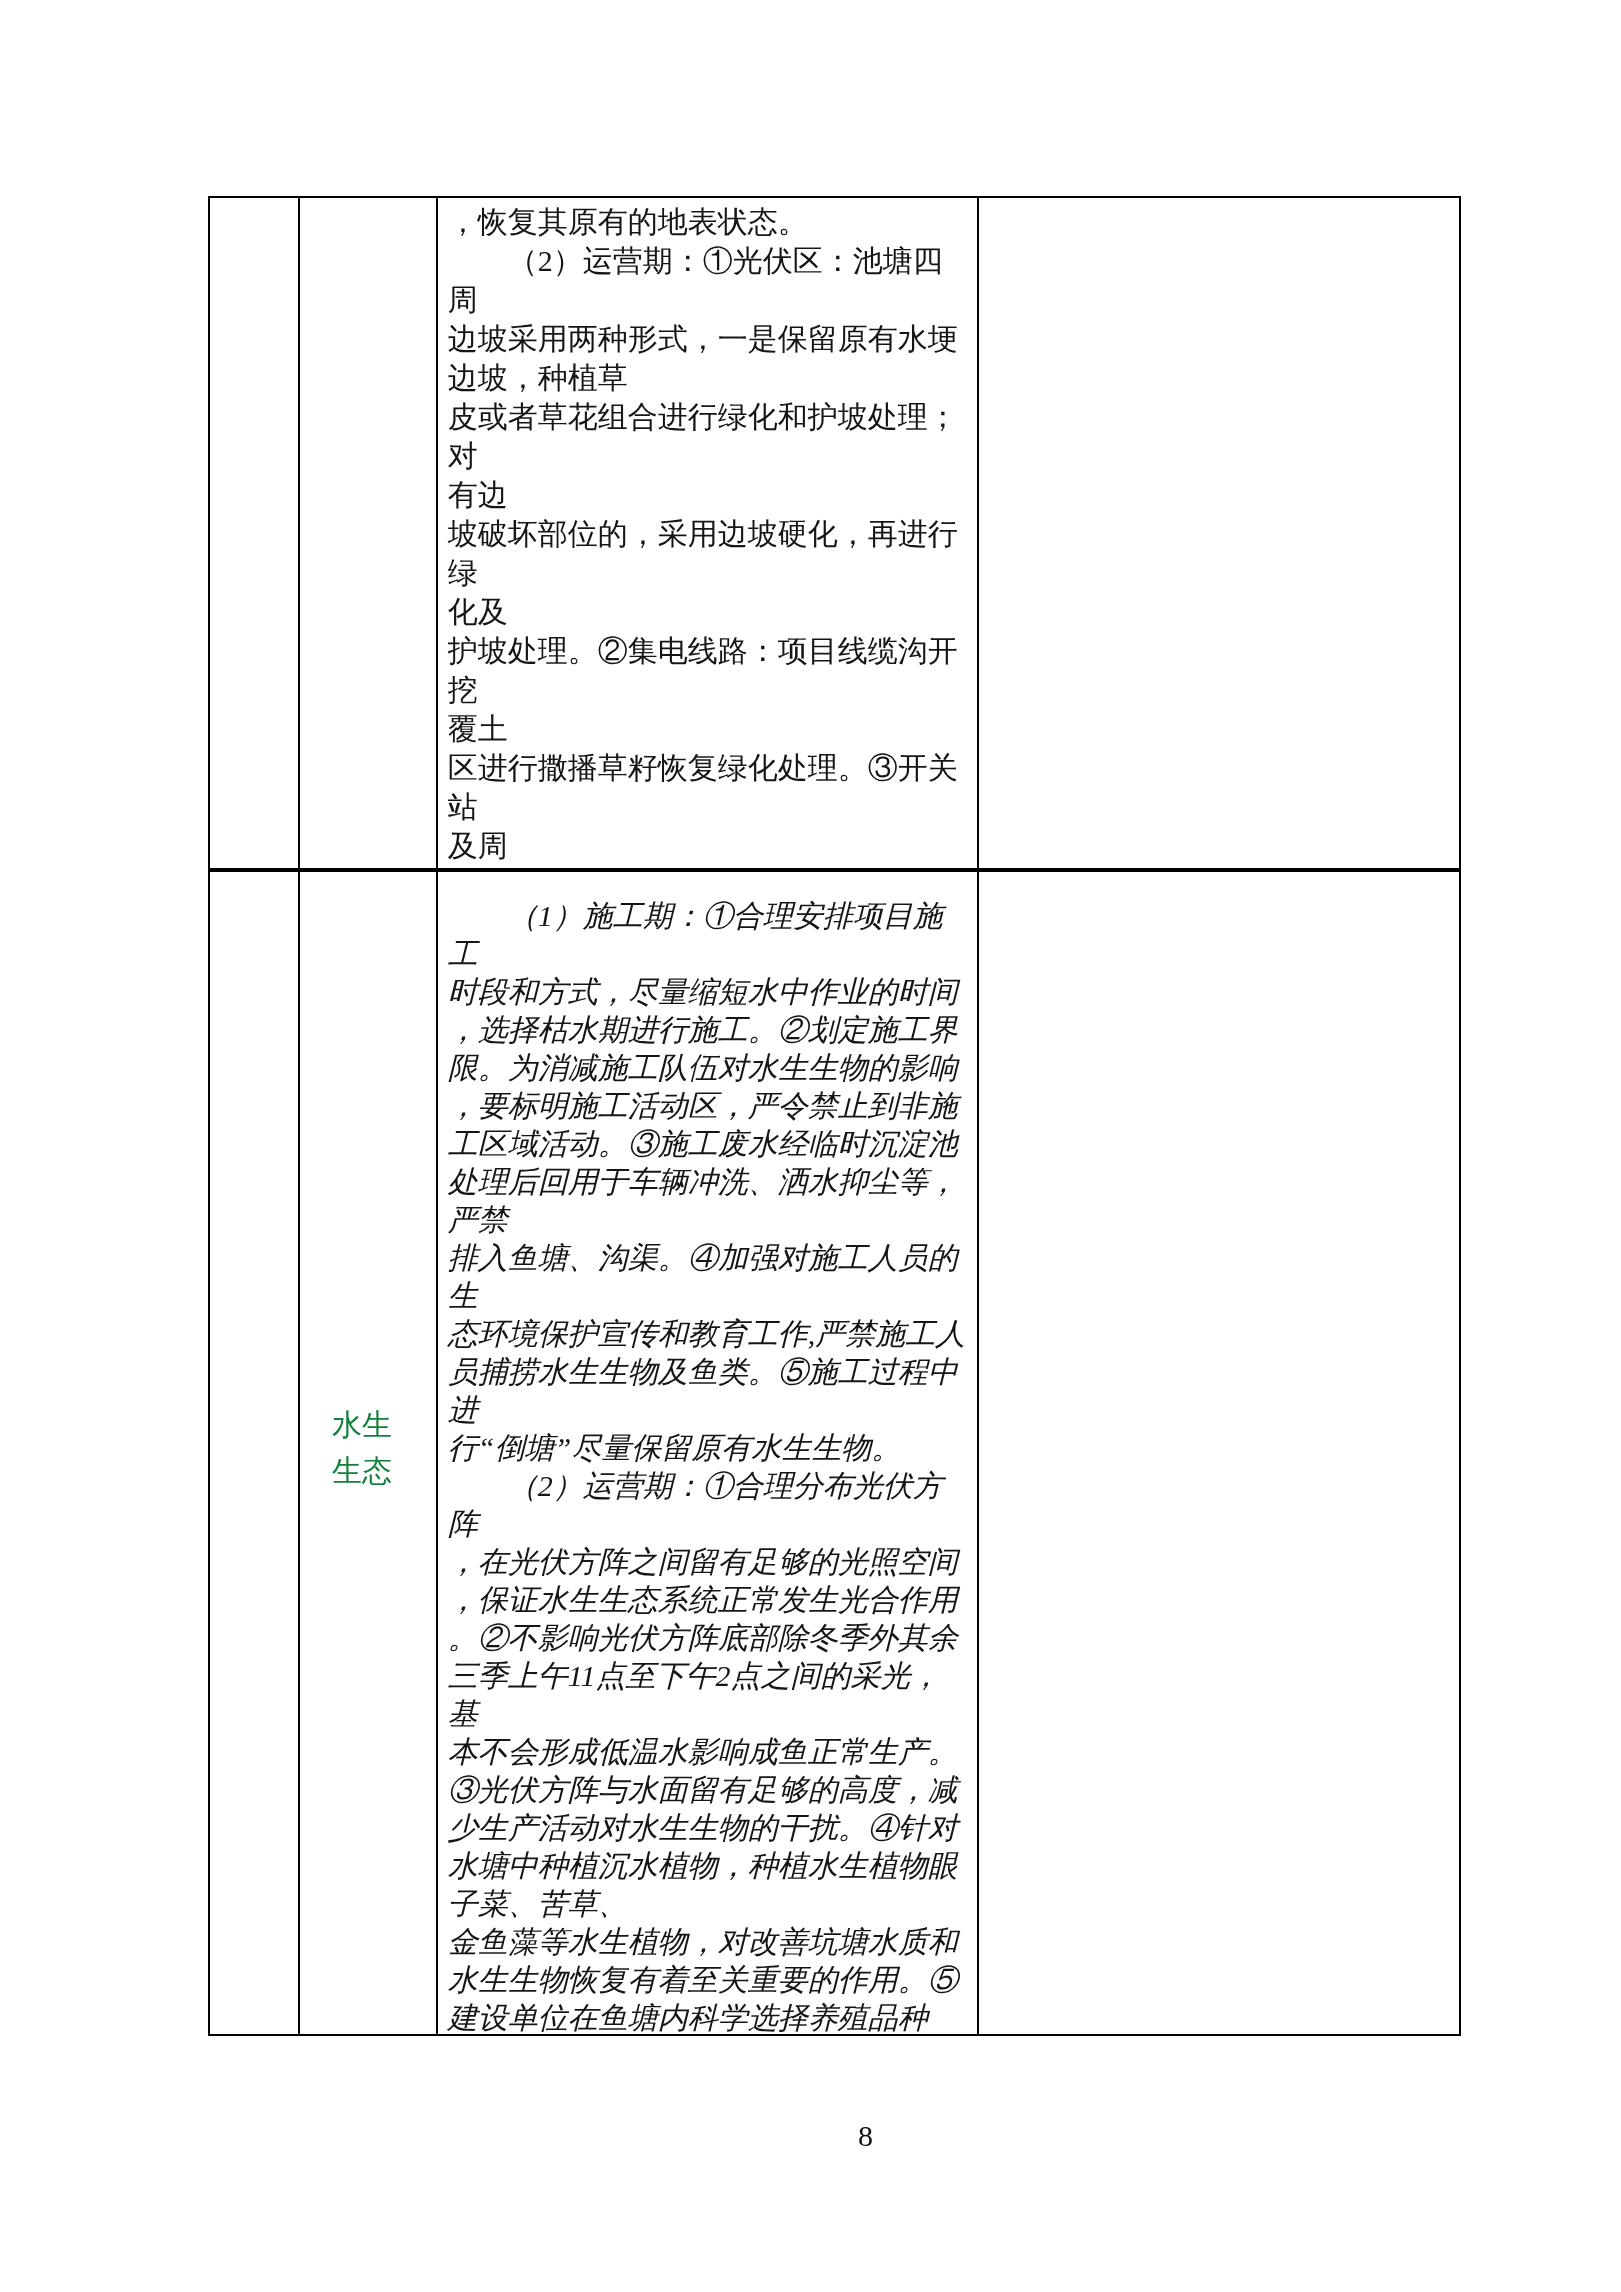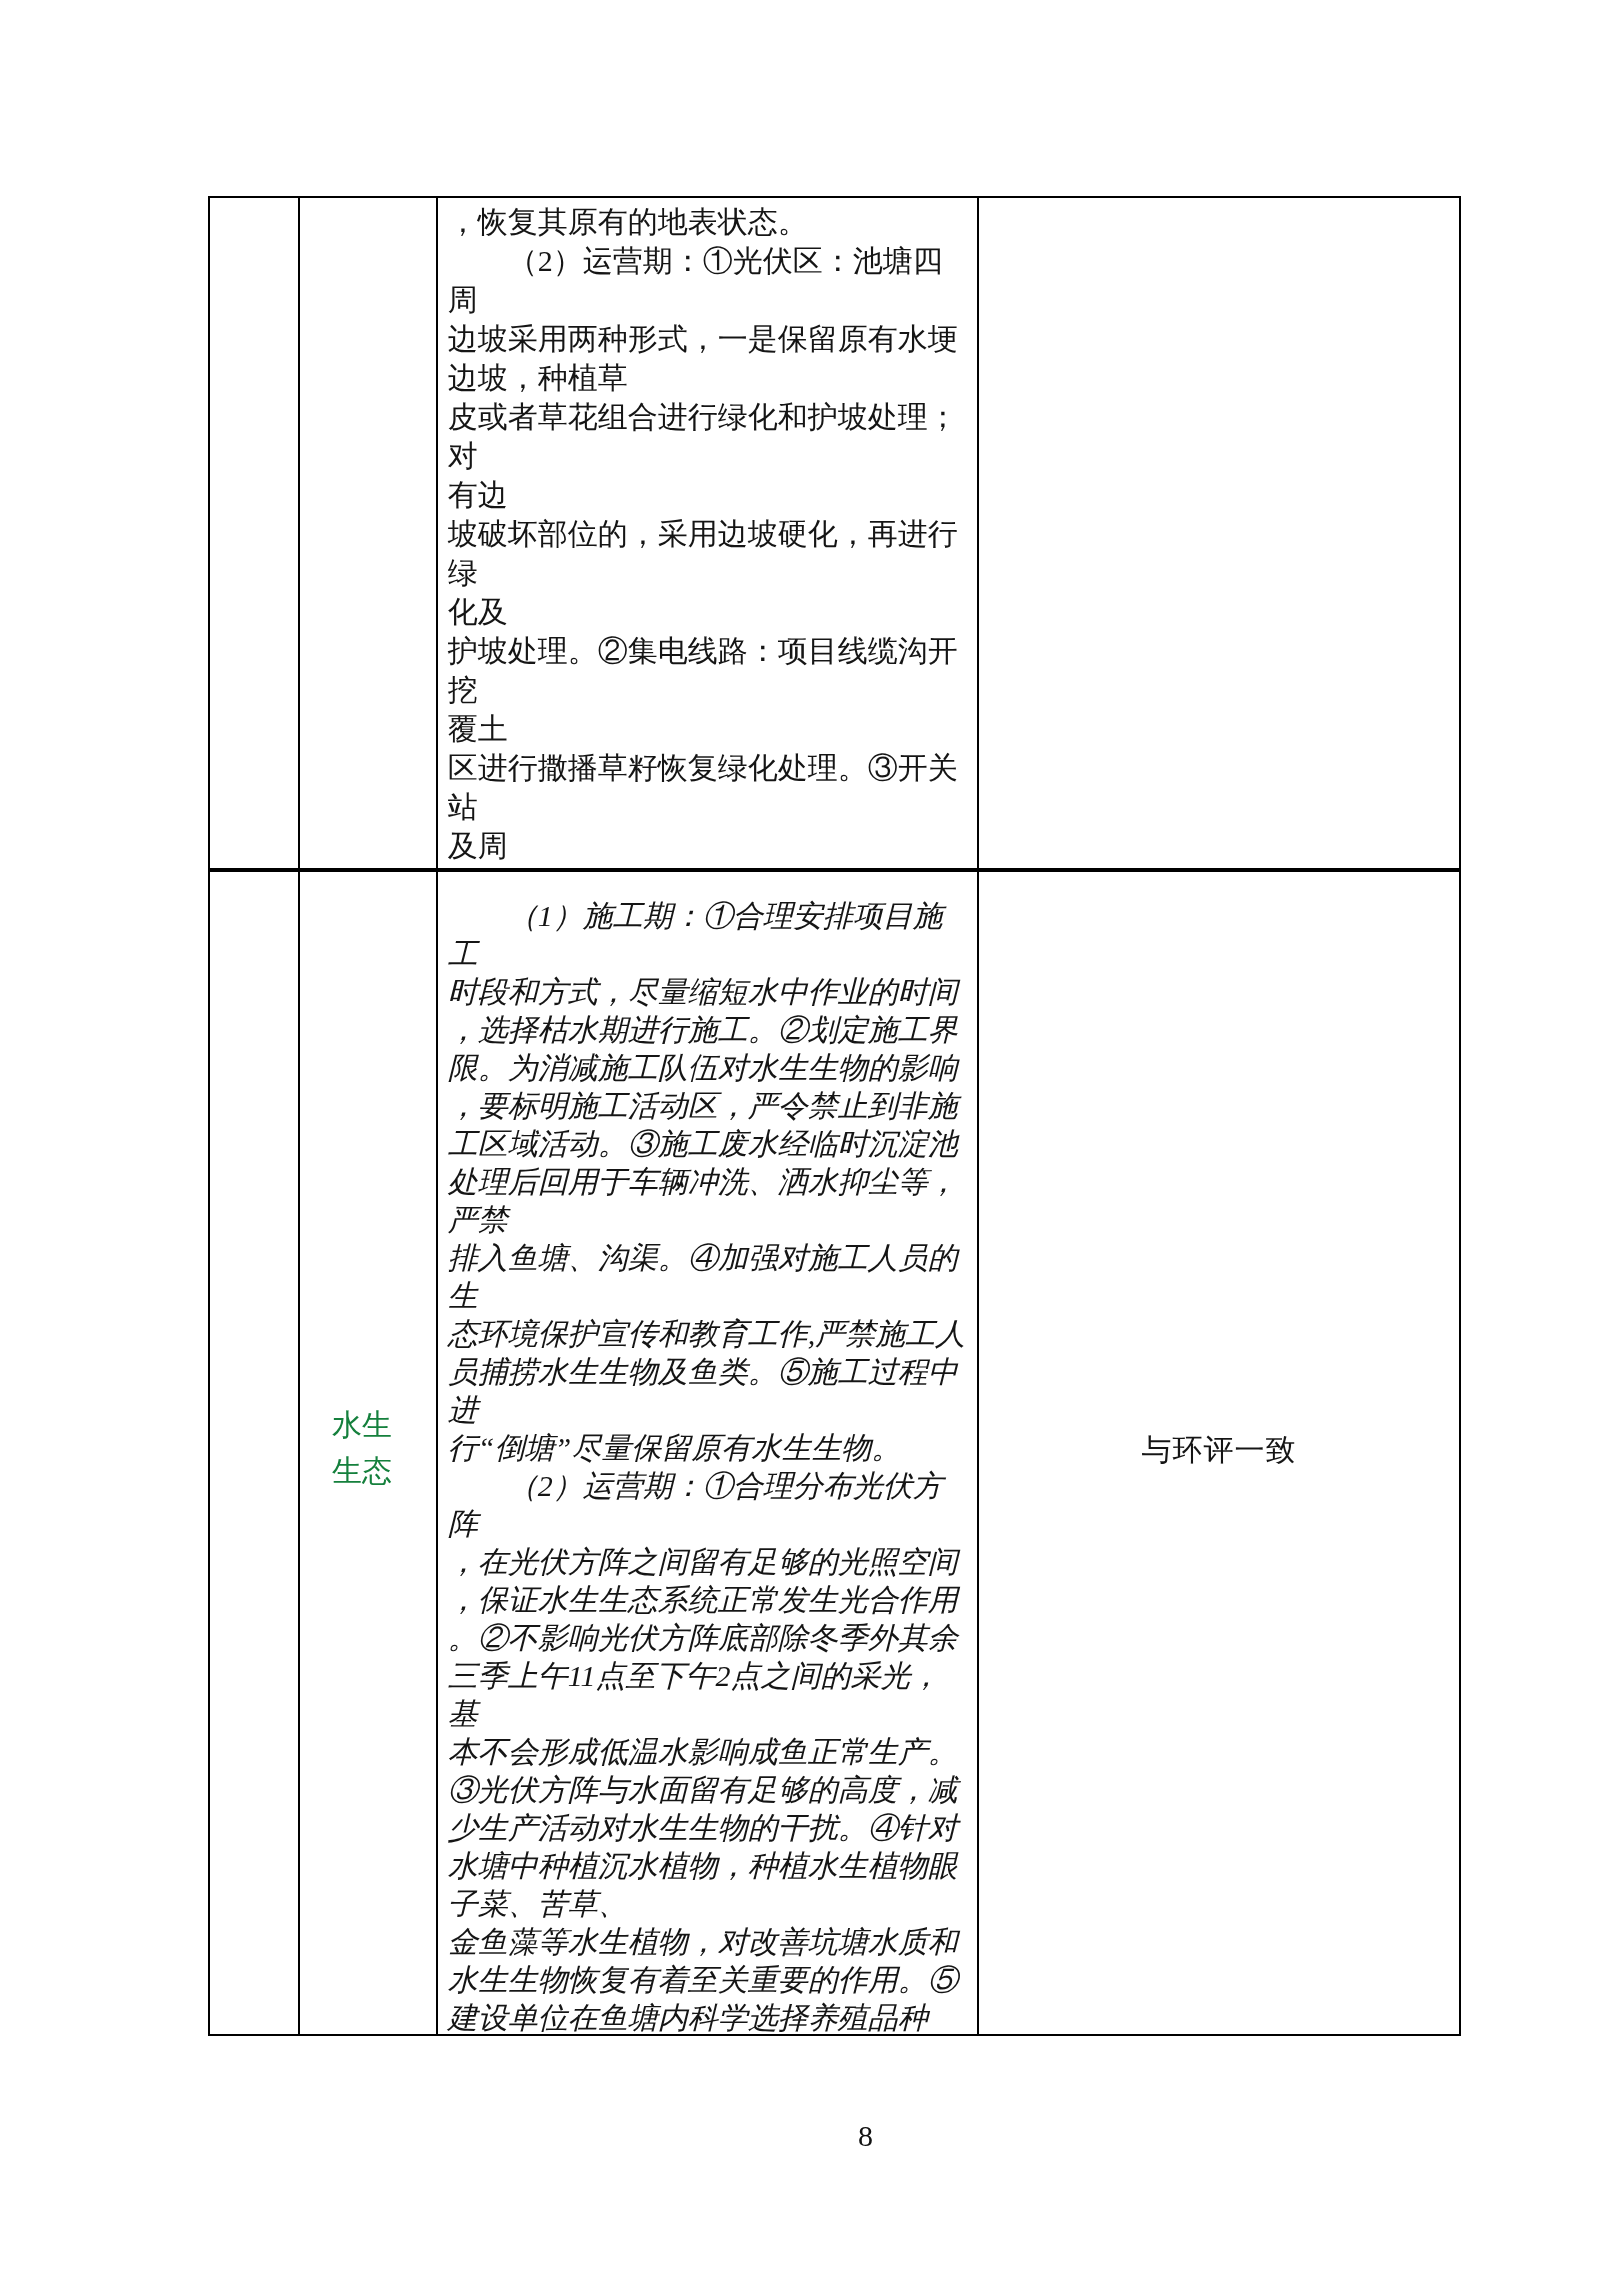--- a/index.html
+++ b/index.html
@@ -163,23 +163,20 @@
 子菜、苦草、
 金鱼藻等水生植物，对改善坑塘水质和
 水生生物恢复有着至关重要的作用。⑤
 建设单位在鱼塘内科学选择养殖品种
 及鱼种混养方式, 养殖对水体有净化作
 用的鱼类取代经济型鱼类, 减小对水质
 的影响。⑥工程建设预留相关资金，定
 期对水面水质进行监测, 如水体发生富
 营养化及时采取相关措施。</div>
       </div>
-      <div class="cell c4">
-        <div class="conclusion-text">与环评一致</div>
-      </div>
     </div>
 
   </div>
 
   <div class="page-number">8</div>
 
 </div>
 
 
 </body></html>

